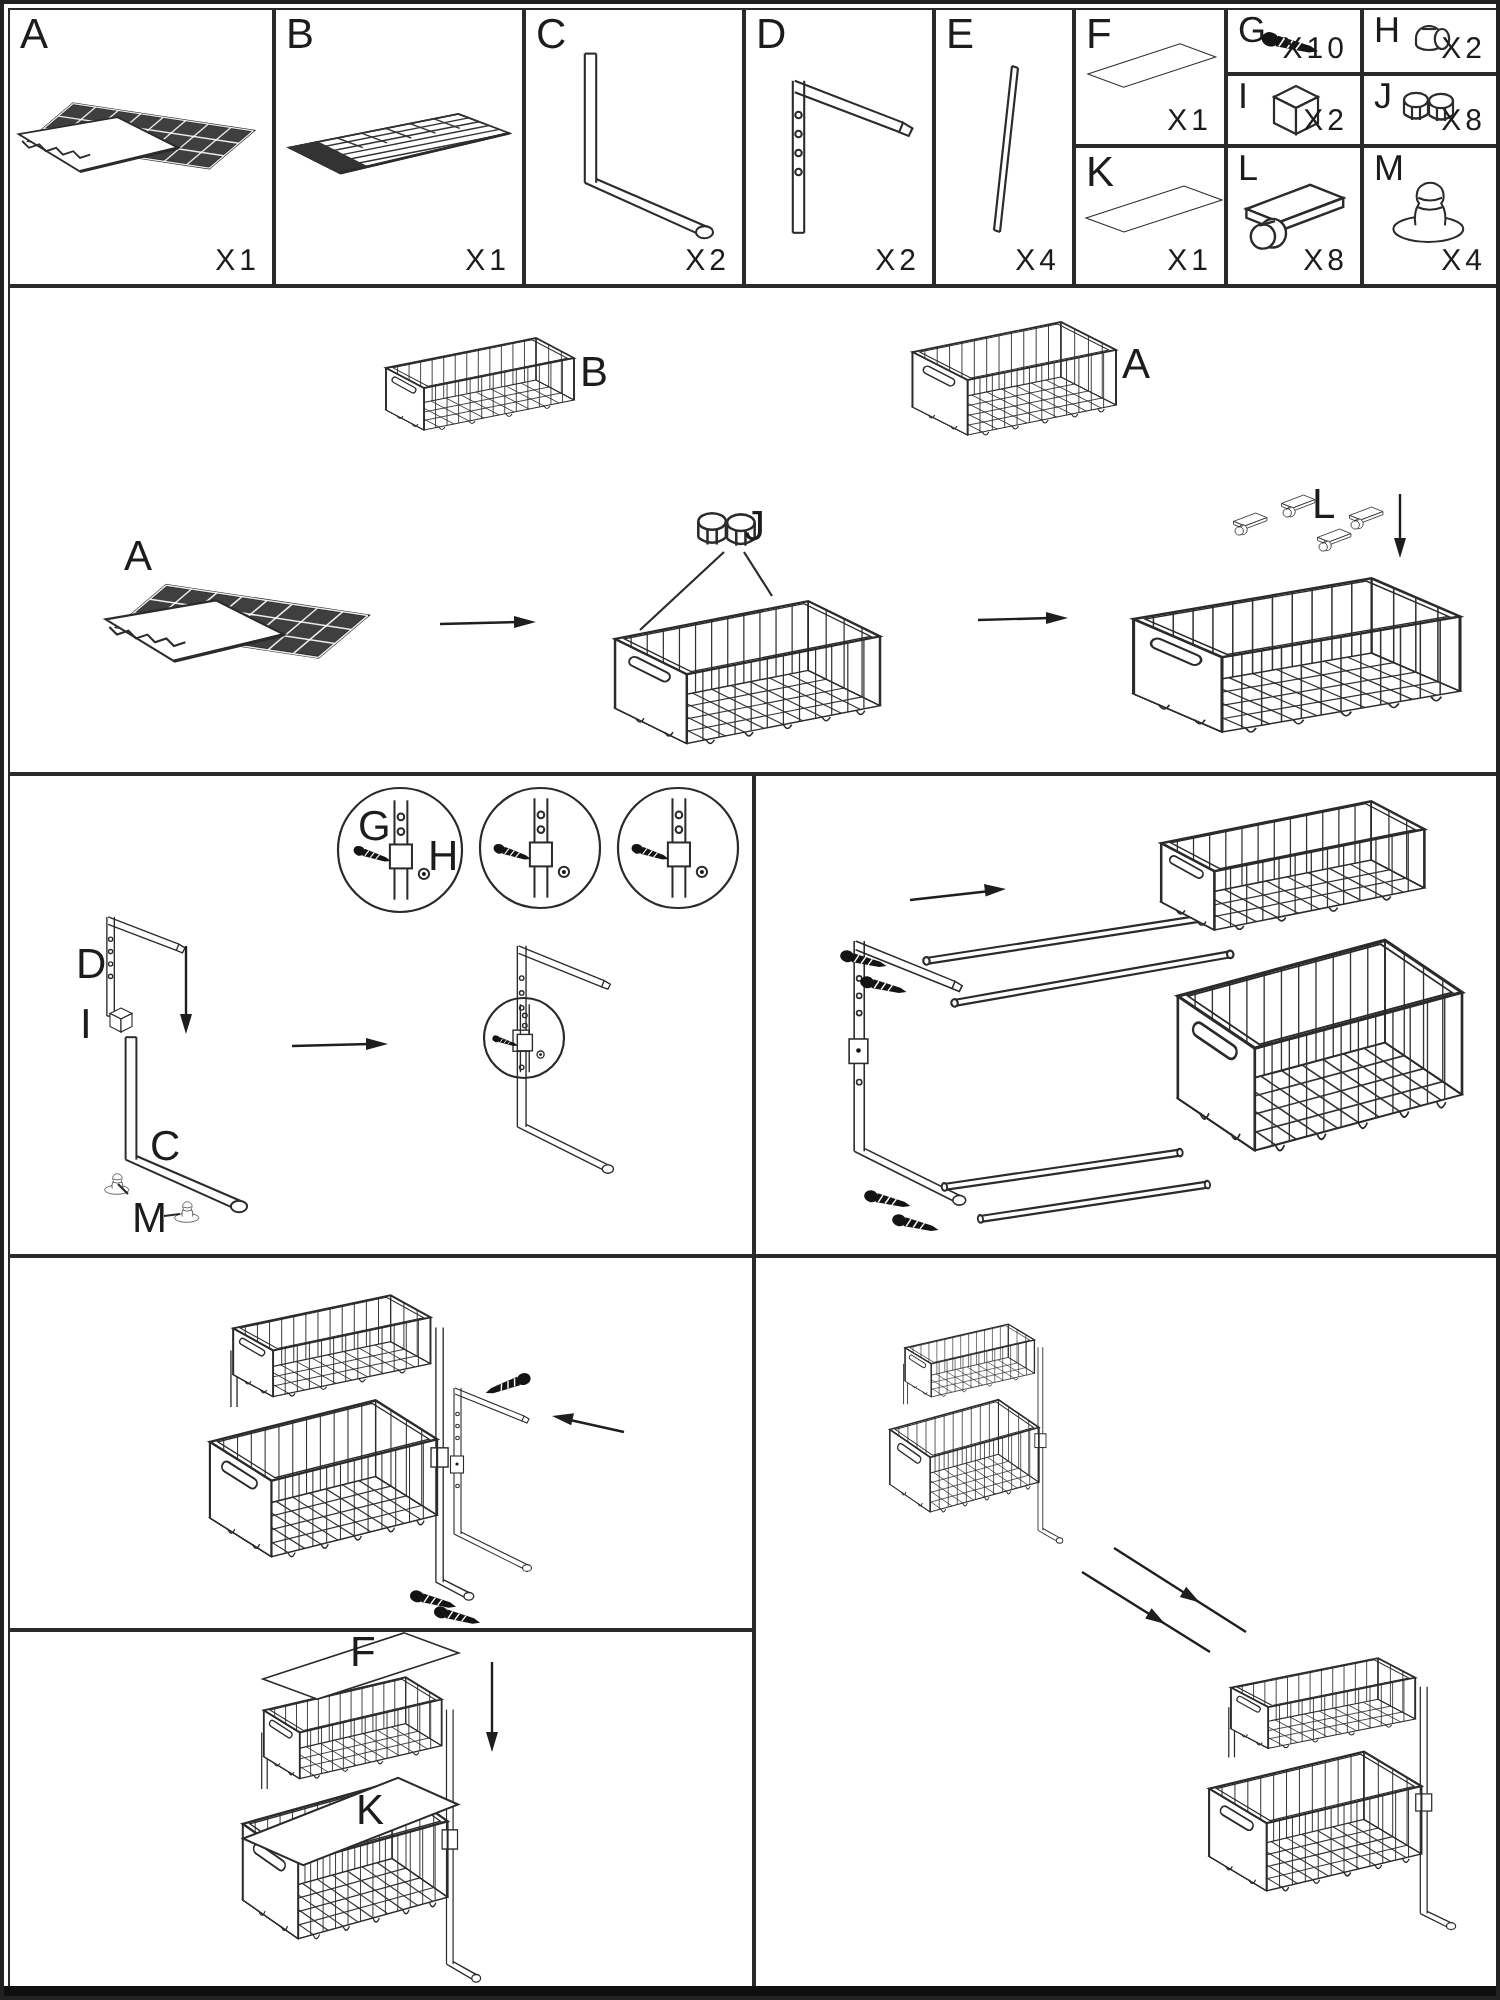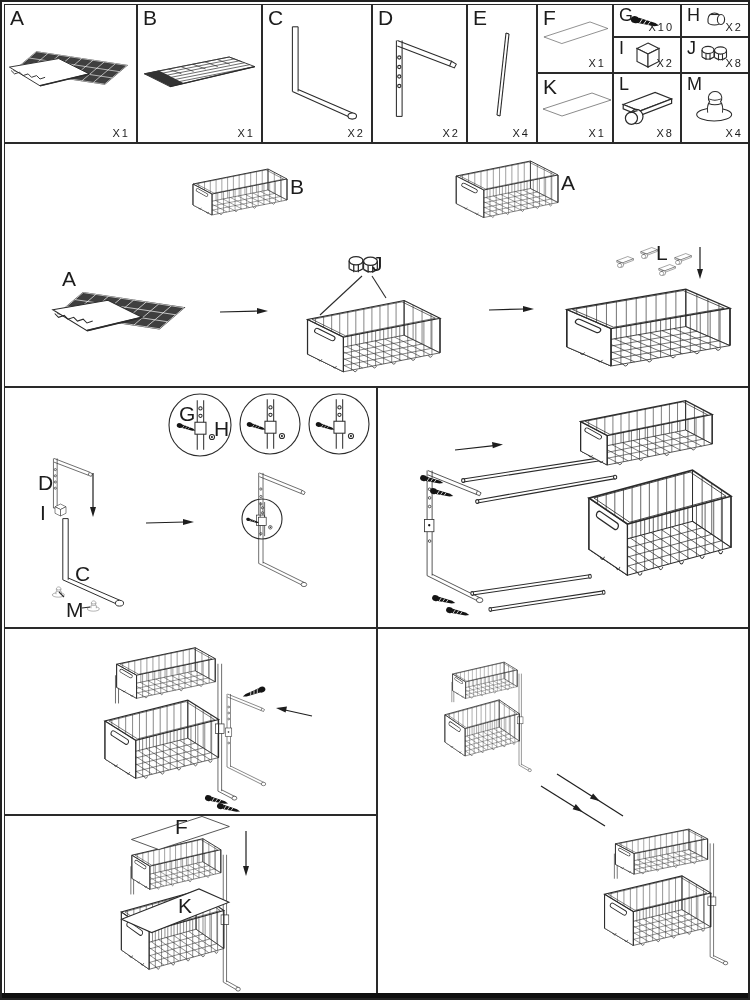--- a/index.html
+++ b/index.html
@@ -2,21 +2,21 @@
 <html><head>
 <meta charset="utf-8">
 <style>
   html,body{margin:0;padding:0;background:#ffffff;}
   .page{position:relative;width:750px;height:1000px;background:#fff;
         font-family:"Liberation Sans",sans-serif;overflow:hidden;
         border:2px solid #222;box-sizing:border-box;}
   .panel{position:absolute;border:1.5px solid #2a2a2a;background:#fff;box-sizing:border-box;}
   .cell{position:absolute;border:1.2px solid #2a2a2a;background:#fff;box-sizing:border-box;}
   .pl{position:absolute;top:1px;left:5px;font-size:21px;color:#1c1c1c;line-height:1.1;}
-  .pq{position:absolute;bottom:3px;right:6px;font-size:11px;letter-spacing:2px;color:#1c1c1c;}
+  .pq{position:absolute;bottom:3px;right:6px;font-size:15px;letter-spacing:2px;color:#1c1c1c;}
   .ann{position:absolute;font-size:21px;color:#1c1c1c;line-height:1;z-index:5;}
   svg.sec{position:absolute;z-index:2;}
   svg.cic{position:absolute;left:0;top:0;}
   .s{stroke:#2b2b2b;fill:none;stroke-width:1.1px;}
   .sw{stroke:#2b2b2b;fill:#ffffff;stroke-width:1.1px;}
   .sb{stroke:#2b2b2b;fill:none;stroke-width:1.8px;}
   .blk{fill:#141414;stroke:none;}
   .thin line{stroke:#333;stroke-width:0.9px;}
   .thinw line{stroke:#fff;stroke-width:0.8px;opacity:.9;}
   .arr{stroke:#1e1e1e;stroke-width:1.2px;}

